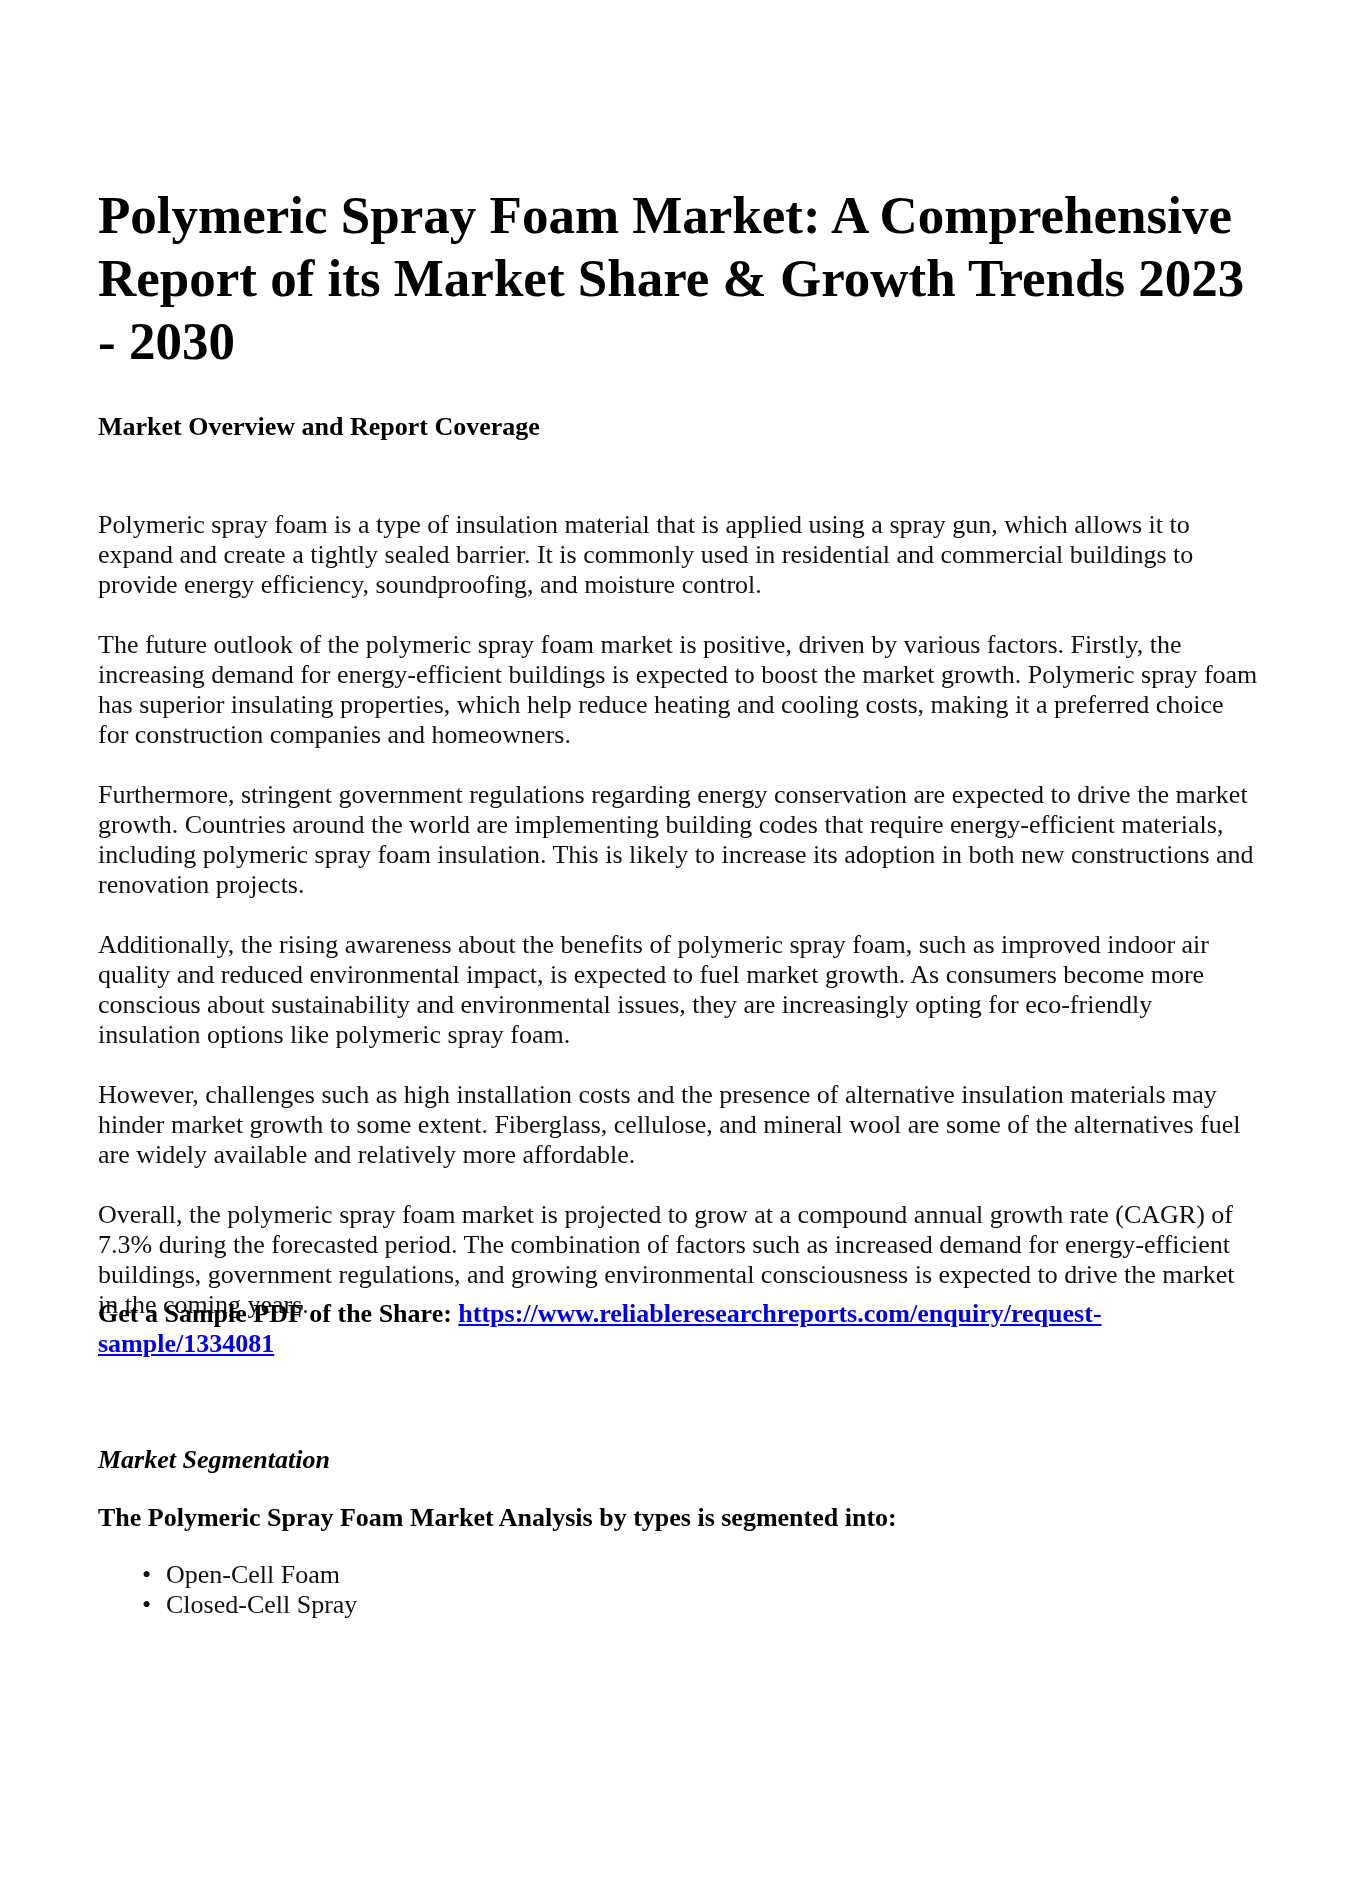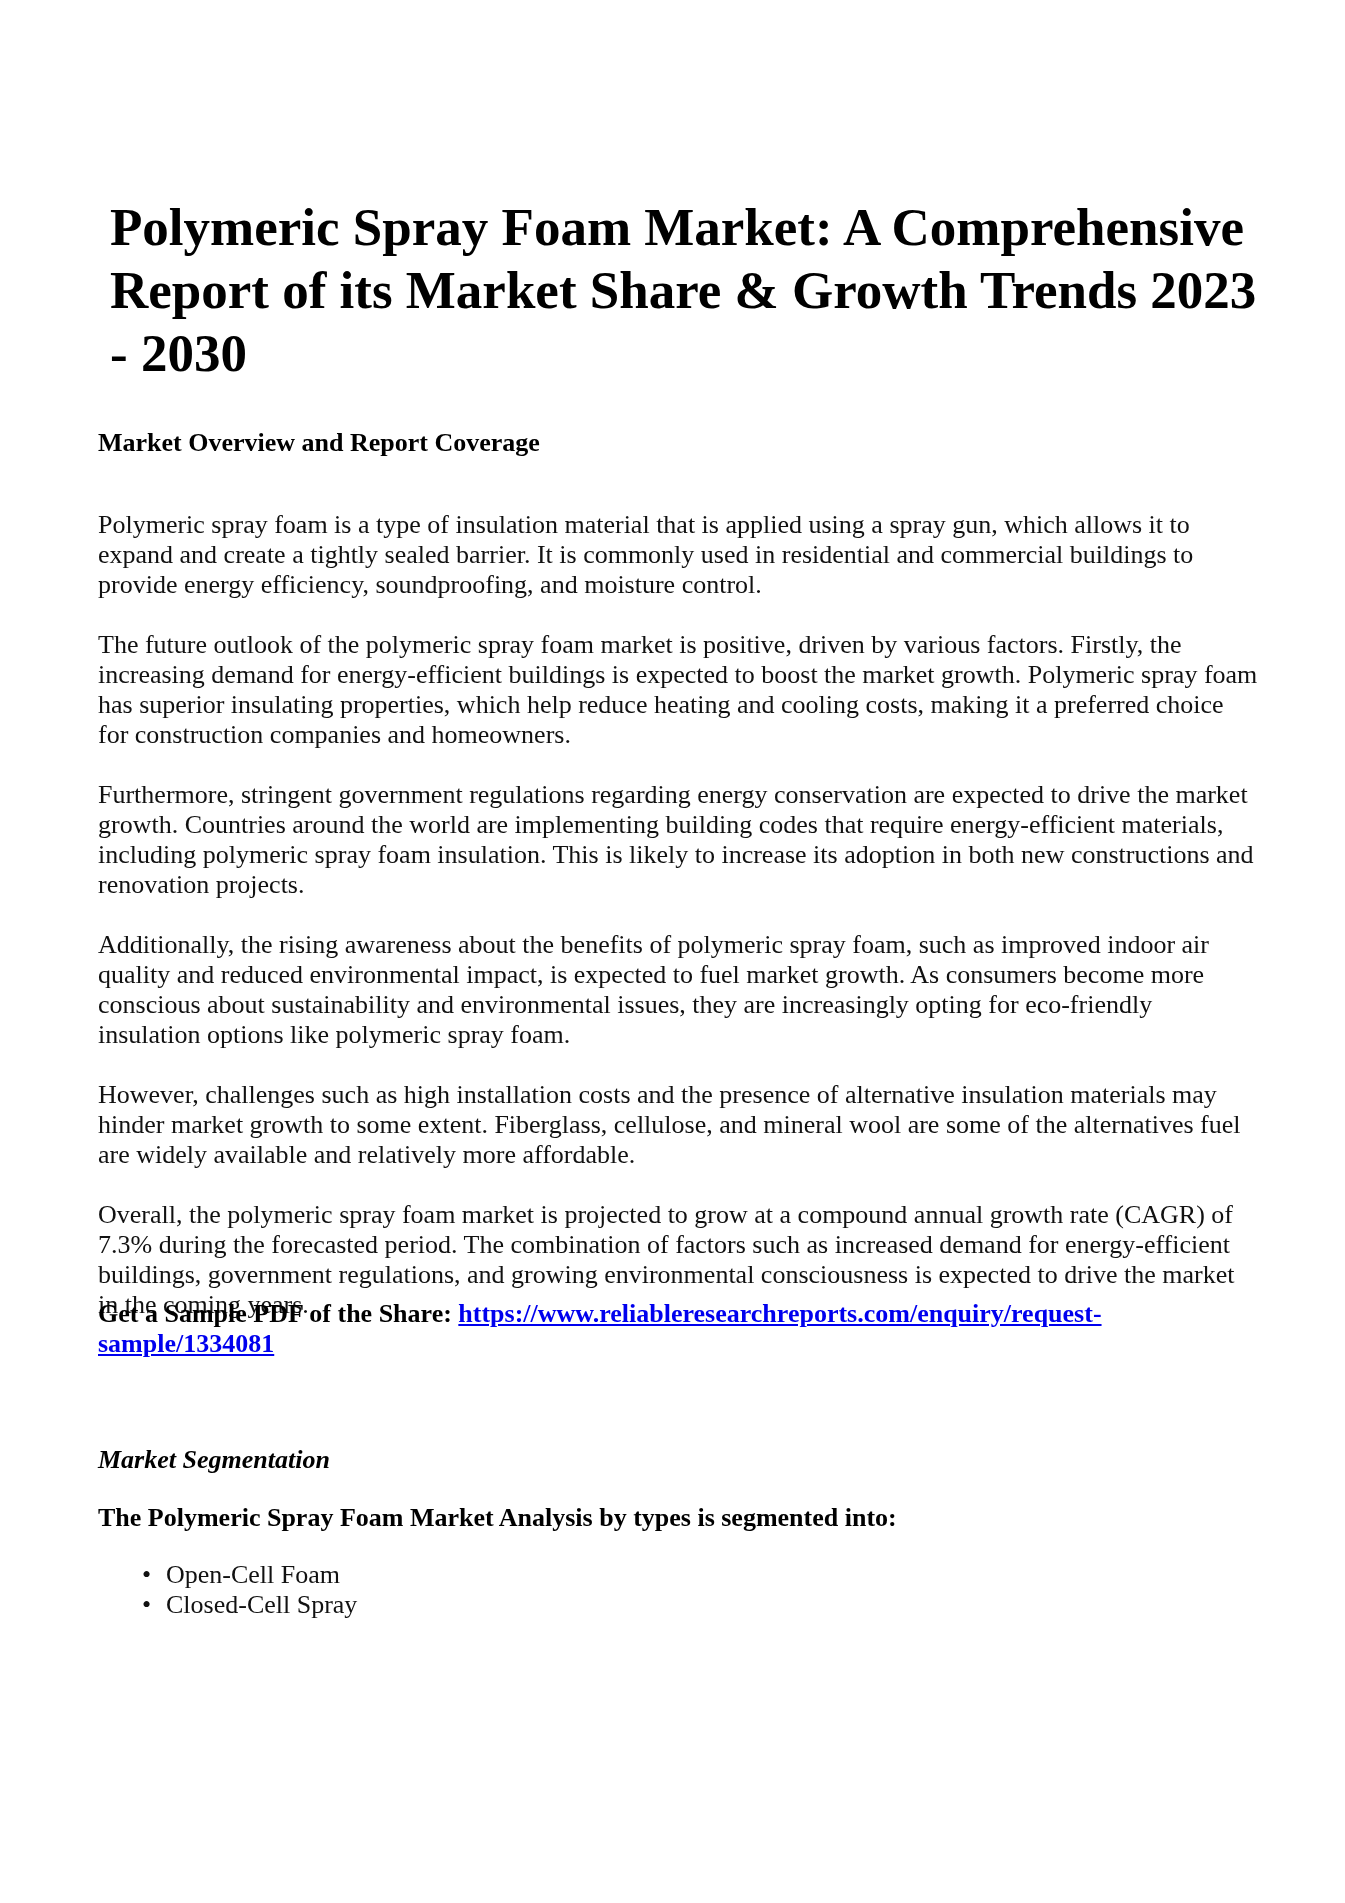--- a/index.html
+++ b/index.html
@@ -19,21 +19,21 @@
     position: absolute;
     left: 98px;
     top: 0;
     width: 1160px;
   }
   .title {
     position: absolute;
     top: 184px;
     left: 0;
     width: 1160px;
-    margin: 12px;
+    margin: 0;
     font-size: 53px;
     line-height: 63px;
     font-weight: bold;
     color: #000000;
   }
   .section-heading {
     position: absolute;
     left: 0;
     margin: 0;
     font-size: 26px;
@@ -87,21 +87,21 @@
     top: 0;
   }
 </style>
 </head>
 <body>
 
 <div class="page">
 
   <h1 class="title">Polymeric Spray Foam Market: A Comprehensive Report of its Market Share &amp; Growth Trends 2023 - 2030</h1>
 
-  <h2 class="section-heading" style="top:428px;">Market Overview and Report Coverage</h2>
+  <h2 class="section-heading" style="top:412px;">Market Overview and Report Coverage</h2>
 
   <div class="body-flow" style="top:466px;">
     <p>Polymeric spray foam is a type of insulation material that is applied using a spray gun, which allows it to expand and create a tightly sealed barrier. It is commonly used in residential and commercial buildings to provide energy efficiency, soundproofing, and moisture control.</p>
     <p>The future outlook of the polymeric spray foam market is positive, driven by various factors. Firstly, the increasing demand for energy-efficient buildings is expected to boost the market growth. Polymeric spray foam has superior insulating properties, which help reduce heating and cooling costs, making it a preferred choice for construction companies and homeowners.</p>
     <p>Furthermore, stringent government regulations regarding energy conservation are expected to drive the market growth. Countries around the world are implementing building codes that require energy-efficient materials, including polymeric spray foam insulation. This is likely to increase its adoption in both new constructions and renovation projects.</p>
     <p>Additionally, the rising awareness about the benefits of polymeric spray foam, such as improved indoor air quality and reduced environmental impact, is expected to fuel market growth. As consumers become more conscious about sustainability and environmental issues, they are increasingly opting for eco-friendly insulation options like polymeric spray foam.</p>
     <p>However, challenges such as high installation costs and the presence of alternative insulation materials may hinder market growth to some extent. Fiberglass, cellulose, and mineral wool are some of the alternatives fuel are widely available and relatively more affordable.</p>
     <p>Overall, the polymeric spray foam market is projected to grow at a compound annual growth rate (CAGR) of 7.3% during the forecasted period. The combination of factors such as increased demand for energy-efficient buildings, government regulations, and growing environmental consciousness is expected to drive the market in the coming years.</p>
   </div>
 

